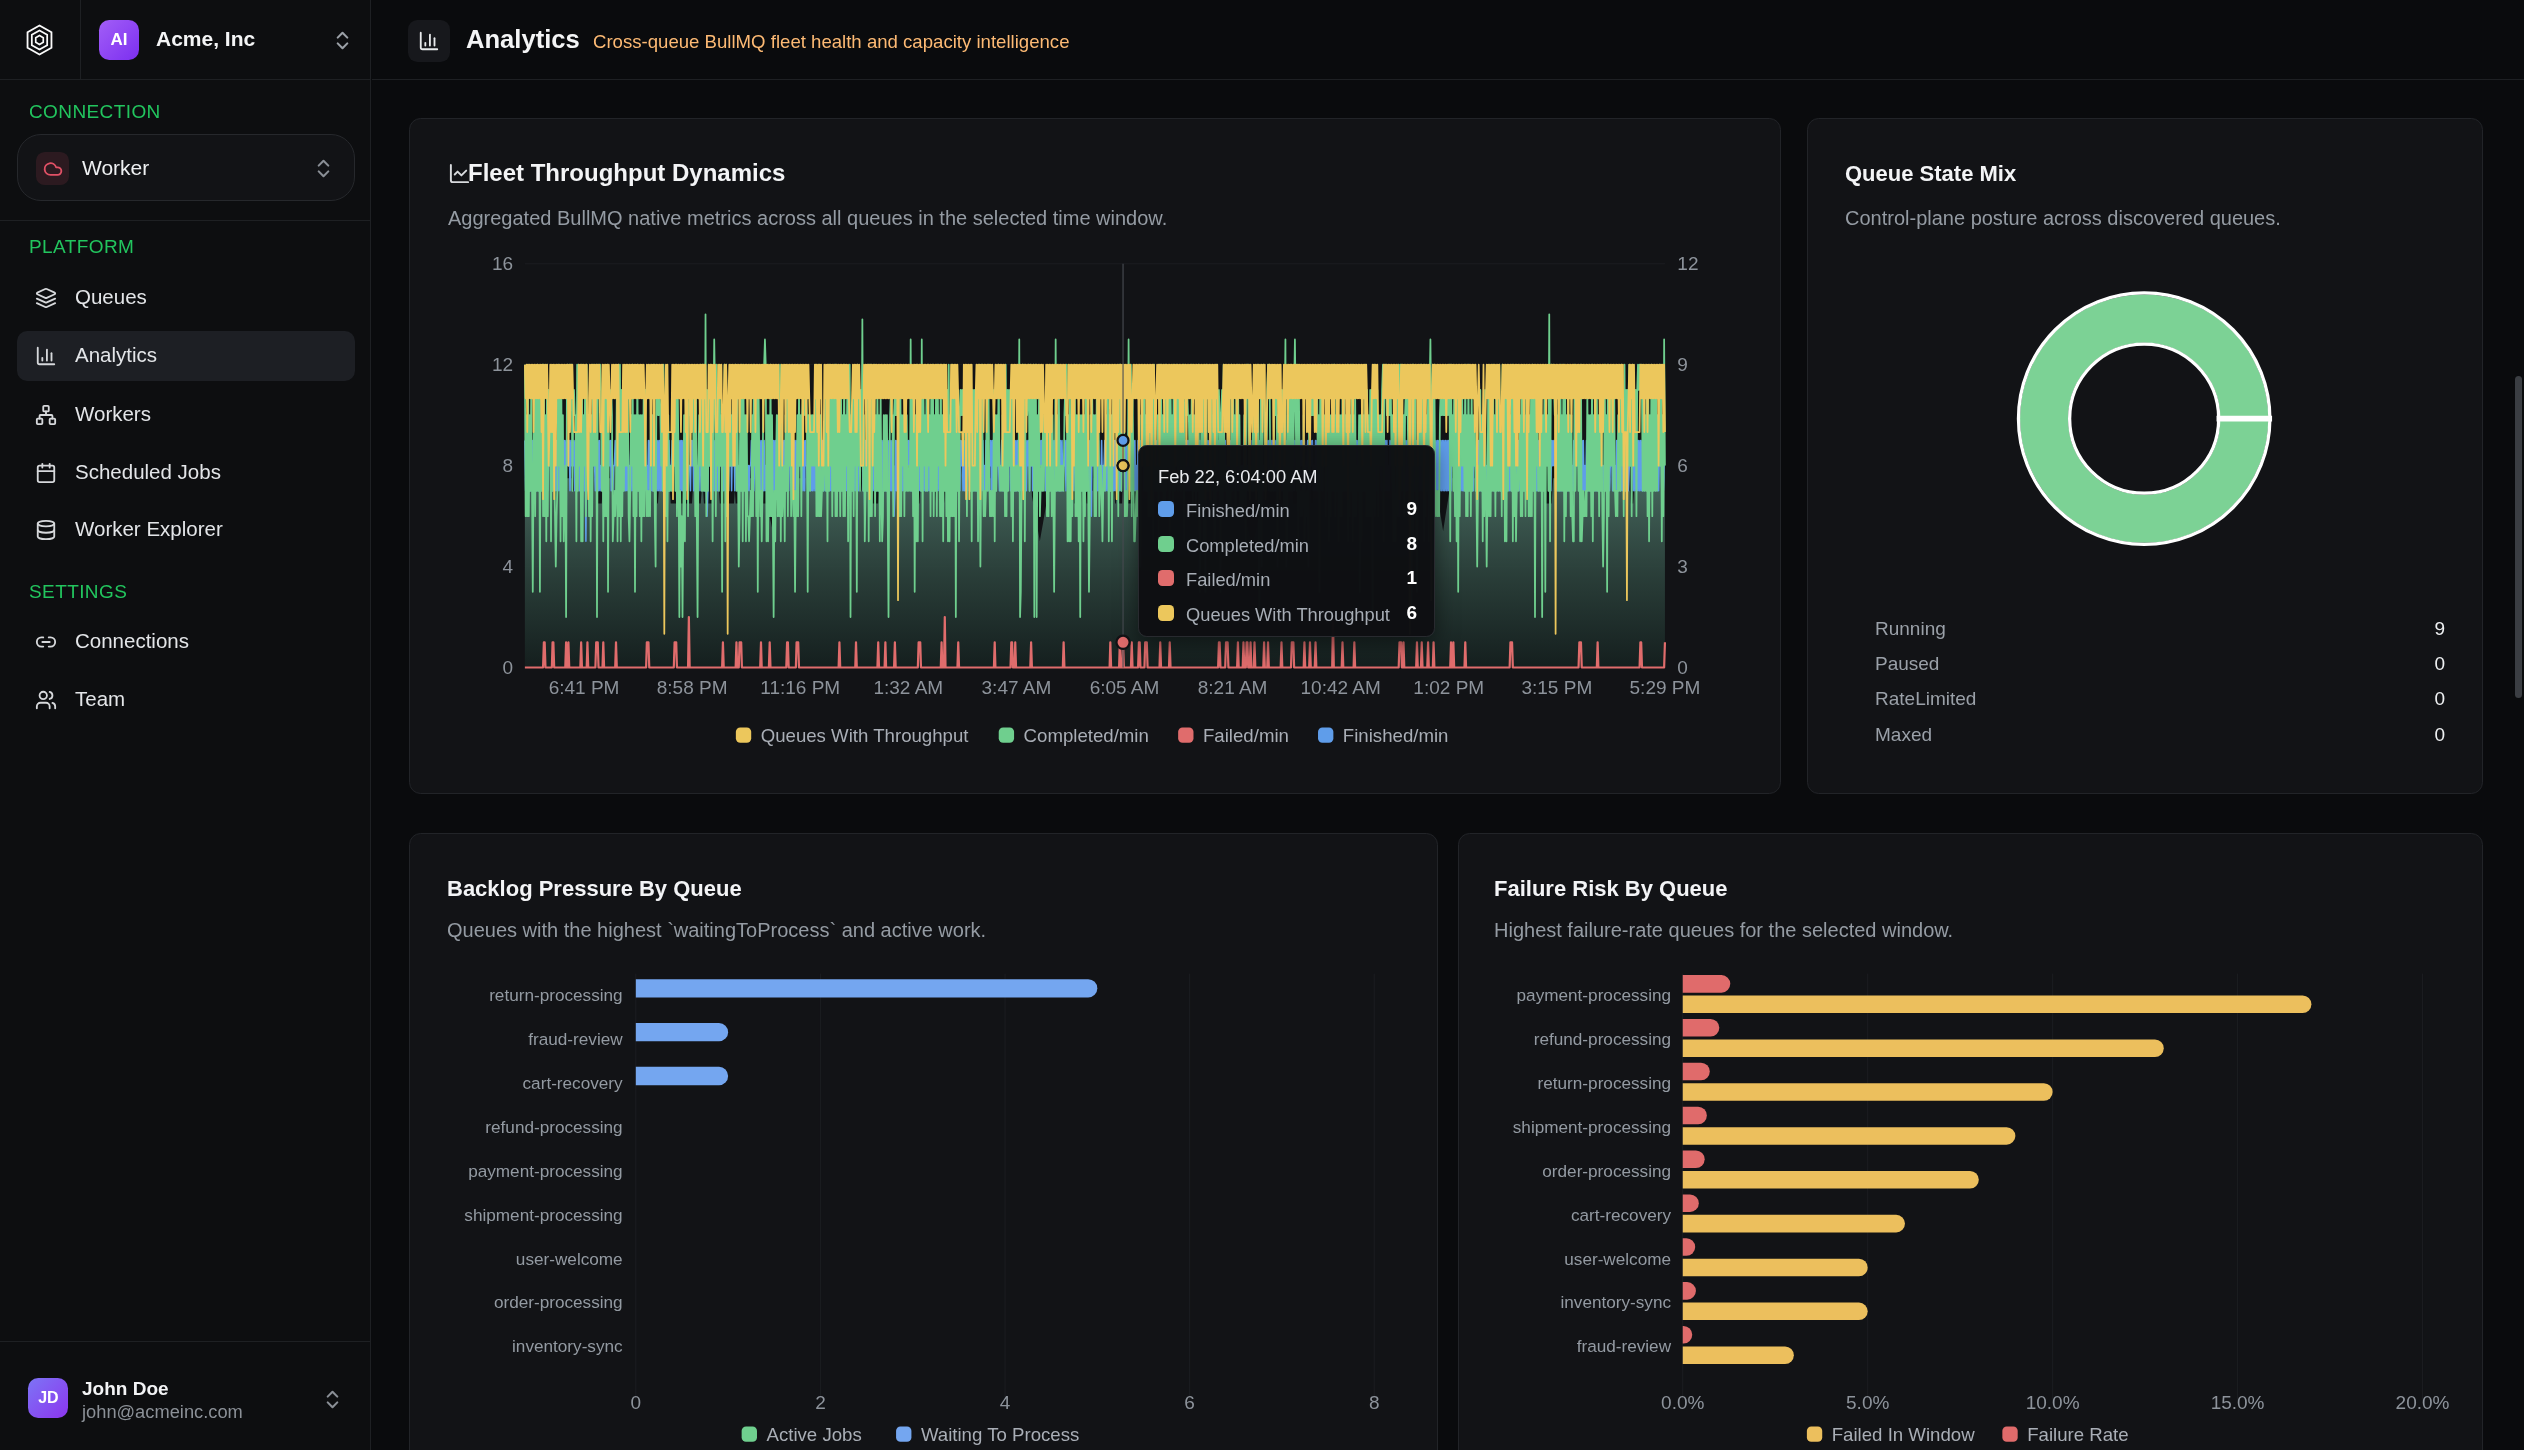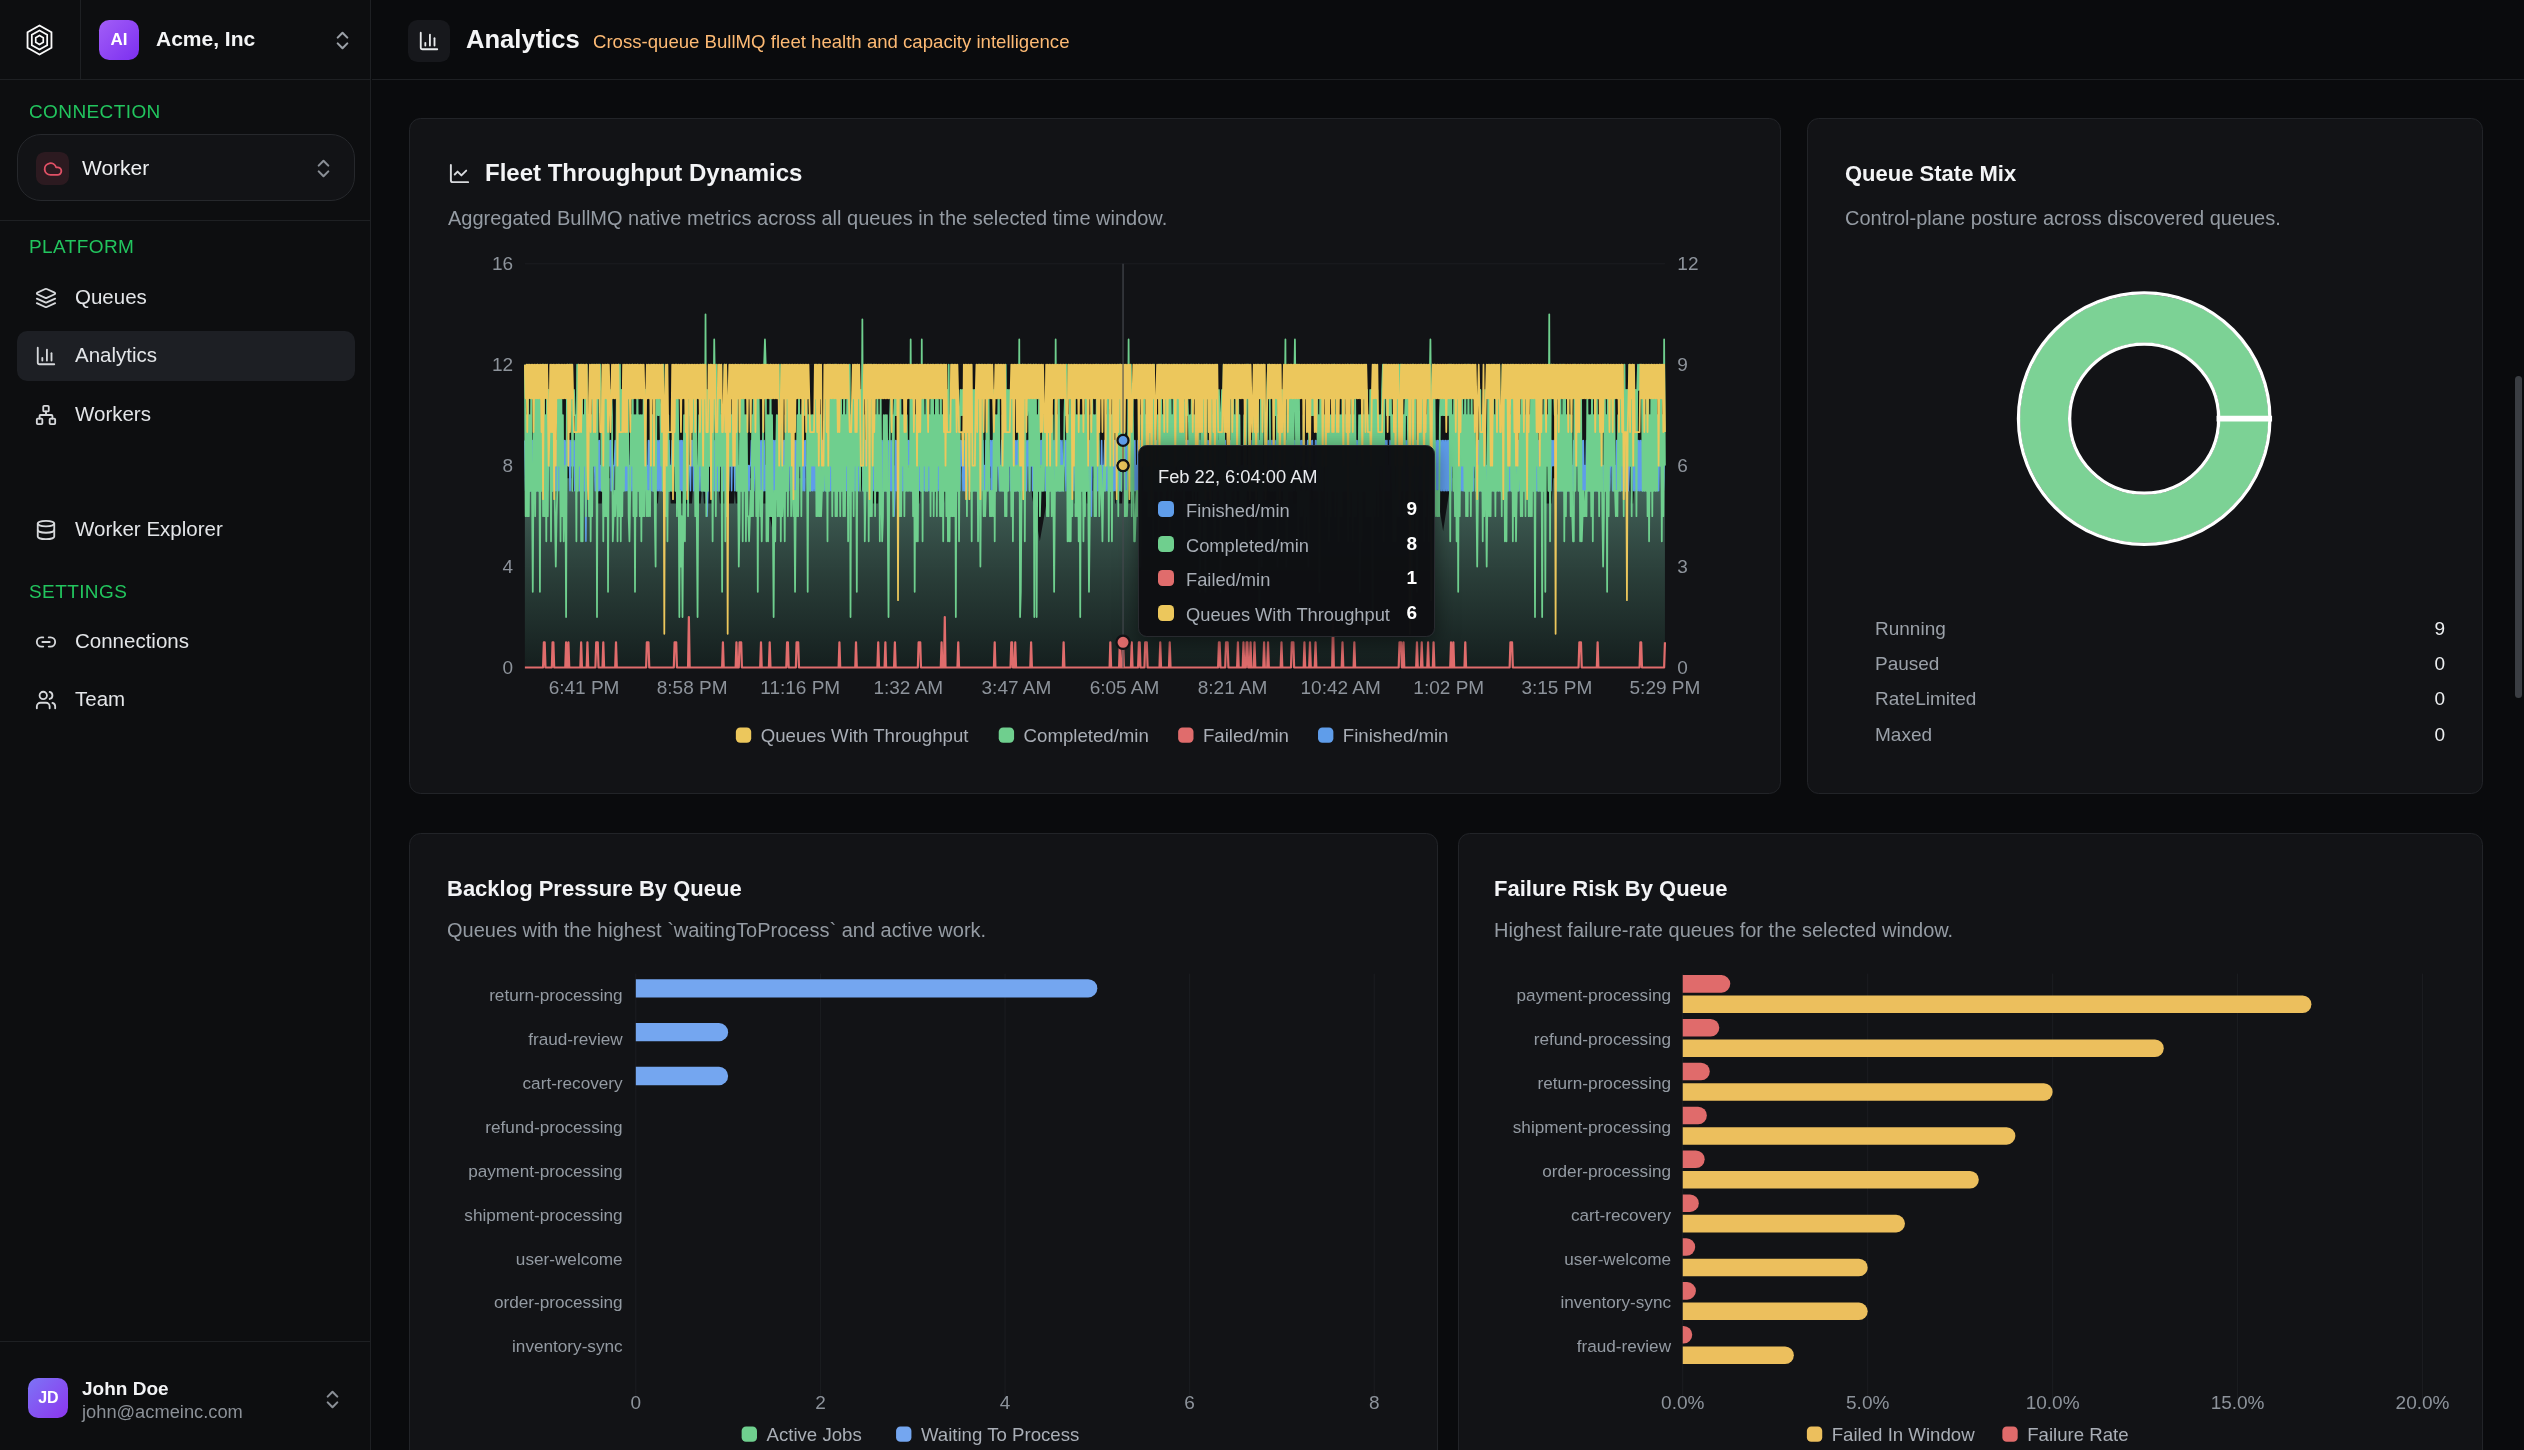--- a/index.html
+++ b/index.html
@@ -113,20 +113,29 @@
   <div class="nav" style="top:390px">
     <svg class="nicon" viewBox="0 0 24 24" fill="none" stroke="currentColor" stroke-width="2" stroke-linecap="round" stroke-linejoin="round">
           <rect x="16" y="16" width="6" height="6" rx="1"></rect>
           <rect x="2" y="16" width="6" height="6" rx="1"></rect>
           <rect x="9" y="2" width="6" height="6" rx="1"></rect>
           <path d="M5 16v-3a1 1 0 0 1 1-1h12a1 1 0 0 1 1 1v3"></path>
           <path d="M12 12V8"></path>
         </svg>
     <div class="ntext">Workers</div>
   </div>
+  <div class="nav" style="top:448px">
+    <svg class="nicon" viewBox="0 0 24 24" fill="none" stroke="currentColor" stroke-width="2" stroke-linecap="round" stroke-linejoin="round">
+          <path d="M8 2v4"></path>
+          <path d="M16 2v4"></path>
+          <rect width="18" height="18" x="3" y="4" rx="2"></rect>
+          <path d="M3 10h18"></path>
+        </svg>
+    <div class="ntext">Scheduled Jobs</div>
+  </div>
   <div class="nav" style="top:505px">
     <svg class="nicon" viewBox="0 0 24 24" fill="none" stroke="currentColor" stroke-width="2" stroke-linecap="round" stroke-linejoin="round">
           <ellipse cx="12" cy="5" rx="9" ry="3"></ellipse>
           <path d="M3 5V19A9 3 0 0 0 21 19V5"></path>
           <path d="M3 12A9 3 0 0 0 21 12"></path>
         </svg>
     <div class="ntext">Worker Explorer</div>
   </div>
 
   <div class="seclabel" style="left:29px;top:581px;">SETTINGS</div>
@@ -171,21 +180,21 @@
   </div>
   <div class="htitle" style="left:94px;">Analytics</div>
   <div class="hsub" style="left:221px;">Cross-queue BullMQ fleet health and capacity intelligence</div>
 </div>
 
 <div class="card" style="left:409px;top:118px;width:1372px;height:676px;">
   <svg class="abs" style="left:38px;top:43px" width="23" height="23" viewBox="0 0 24 24" fill="none" stroke="#d9dbde" stroke-width="2" stroke-linecap="round" stroke-linejoin="round">
         <path d="M3 3v16a2 2 0 0 0 2 2h16"></path>
         <path d="m19 9-5 5-4-4-3 3"></path>
       </svg>
-  <div class="ctitle" style="left:75px;top:40px;font-size:24px;">Fleet Throughput Dynamics</div>
+  <div class="ctitle" style="left:58px;top:40px;font-size:24px;">Fleet Throughput Dynamics</div>
   <div class="csub" style="left:38px;top:88px;">Aggregated BullMQ native metrics across all queues in the selected time window.</div>
   <svg class="abs" style="left:0;top:0" width="1372" height="676" viewBox="0 0 1877 925">
         <defs>
           <linearGradient id="tealg" x1="0" y1="0" x2="0" y2="1">
             <stop offset="0" stop-color="#4c7065" stop-opacity="0.95"></stop>
             <stop offset="0.55" stop-color="#2c423c" stop-opacity="0.9"></stop>
             <stop offset="1" stop-color="#15201f" stop-opacity="0.9"></stop>
           </linearGradient>
         </defs>
         <line x1="157.0" y1="198.1" x2="1717.0" y2="198.1" stroke="#1f2125" stroke-width="1"></line>

